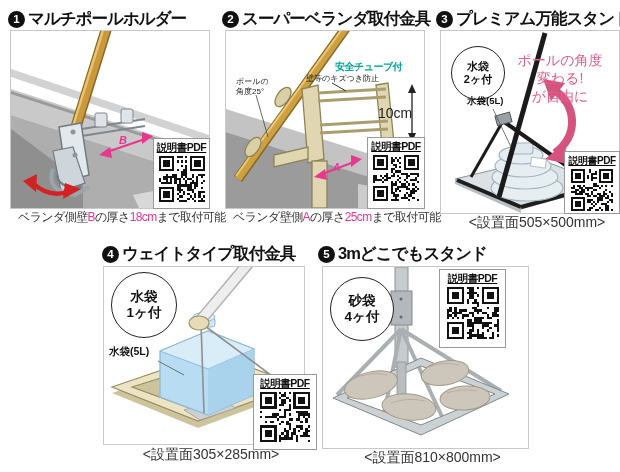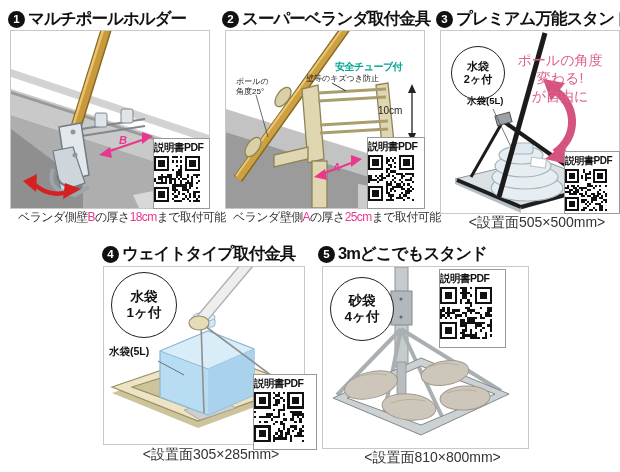--- a/index.html
+++ b/index.html
@@ -14,21 +14,21 @@
 
   .art{position:absolute;background:#fff;border:1px solid #c8c8c8;}
   .art > svg{position:absolute;left:0;top:0;}
 
   .caption{position:absolute;font-size:12px;letter-spacing:-0.6px;color:#333;
     text-align:center;white-space:nowrap;margin-left:8px;}
   .caption.big{font-size:14px;letter-spacing:0;}
   .caption .pink{color:#e8378f;}
 
   .qrbox{position:absolute;background:#fff;border:1px solid #999;z-index:6;
-    display:flex;flex-direction:column;box-sizing:border-box;}
+    display:flex;flex-direction:column;align-items:center;box-sizing:border-box;text-decoration:underline;}
   .qrlabel{font-size:10.5px;font-weight:bold;color:#111;letter-spacing:-0.5px;
     padding:2px 0 1px;white-space:nowrap;}
   .qr{display:block;}
 
   .badge{position:absolute;border:1.6px solid #222;border-radius:50%;background:#fff;
     display:flex;flex-direction:column;align-items:center;justify-content:center;
     font-weight:bold;color:#111;z-index:4;text-align:center;}
   .badge .bl{line-height:1.15;}
 
   .overlay-label{position:absolute;z-index:4;white-space:nowrap;}
@@ -267,21 +267,21 @@
         <polygon points="88,146 99,138 101,149" fill="#e8378f"></polygon>
         <polygon points="136,128 125,124 125,136" fill="#e8378f"></polygon>
       </g>
     </svg>
     <div class="overlay-label tiny" style="left:10px;top:46px;font-size:8px;">
       <div>ポールの</div>
       <div>角度25°</div>
     </div>
     <span class="overlay-label teal-label" style="left:73px;top:29px;font-size:10px;letter-spacing:-0.5px;margin-left:36px;">安全チューブ付</span>
     <span class="overlay-label tiny" style="left:80px;top:43px;font-size:8px;">壁等のキズつき防止</span>
-    <span class="overlay-label tiny" style="left:152px;top:74px;font-size:10px;">10cm</span>
+    <span class="overlay-label tiny" style="left:152px;top:74px;font-size:14px;">10cm</span>
     <span class="overlay-label dim-letter" style="left:107px;top:131px;font-size:10px;">A</span>
     <div class="qrbox" style="right:-1px;bottom:-1px;width:58px;height:72px;">
       <span class="qrlabel">説明書PDF</span>
       <span class="qr" style="width:46px;height:46px;"><svg width="100%" height="100%" viewBox="0 0 100 100" xmlns="http://www.w3.org/2000/svg" shape-rendering="crispEdges">
             <rect x="38.095238095238095" y="4.761904761904762" width="4.761904761904762" height="4.761904761904762" fill="#111"></rect>
             <rect x="47.61904761904762" y="4.761904761904762" width="4.761904761904762" height="4.761904761904762" fill="#111"></rect>
             <rect x="57.14285714285714" y="4.761904761904762" width="4.761904761904762" height="4.761904761904762" fill="#111"></rect>
             <rect x="38.095238095238095" y="9.523809523809524" width="4.761904761904762" height="4.761904761904762" fill="#111"></rect>
             <rect x="42.857142857142854" y="9.523809523809524" width="4.761904761904762" height="4.761904761904762" fill="#111"></rect>
             <rect x="52.38095238095238" y="9.523809523809524" width="4.761904761904762" height="4.761904761904762" fill="#111"></rect>

